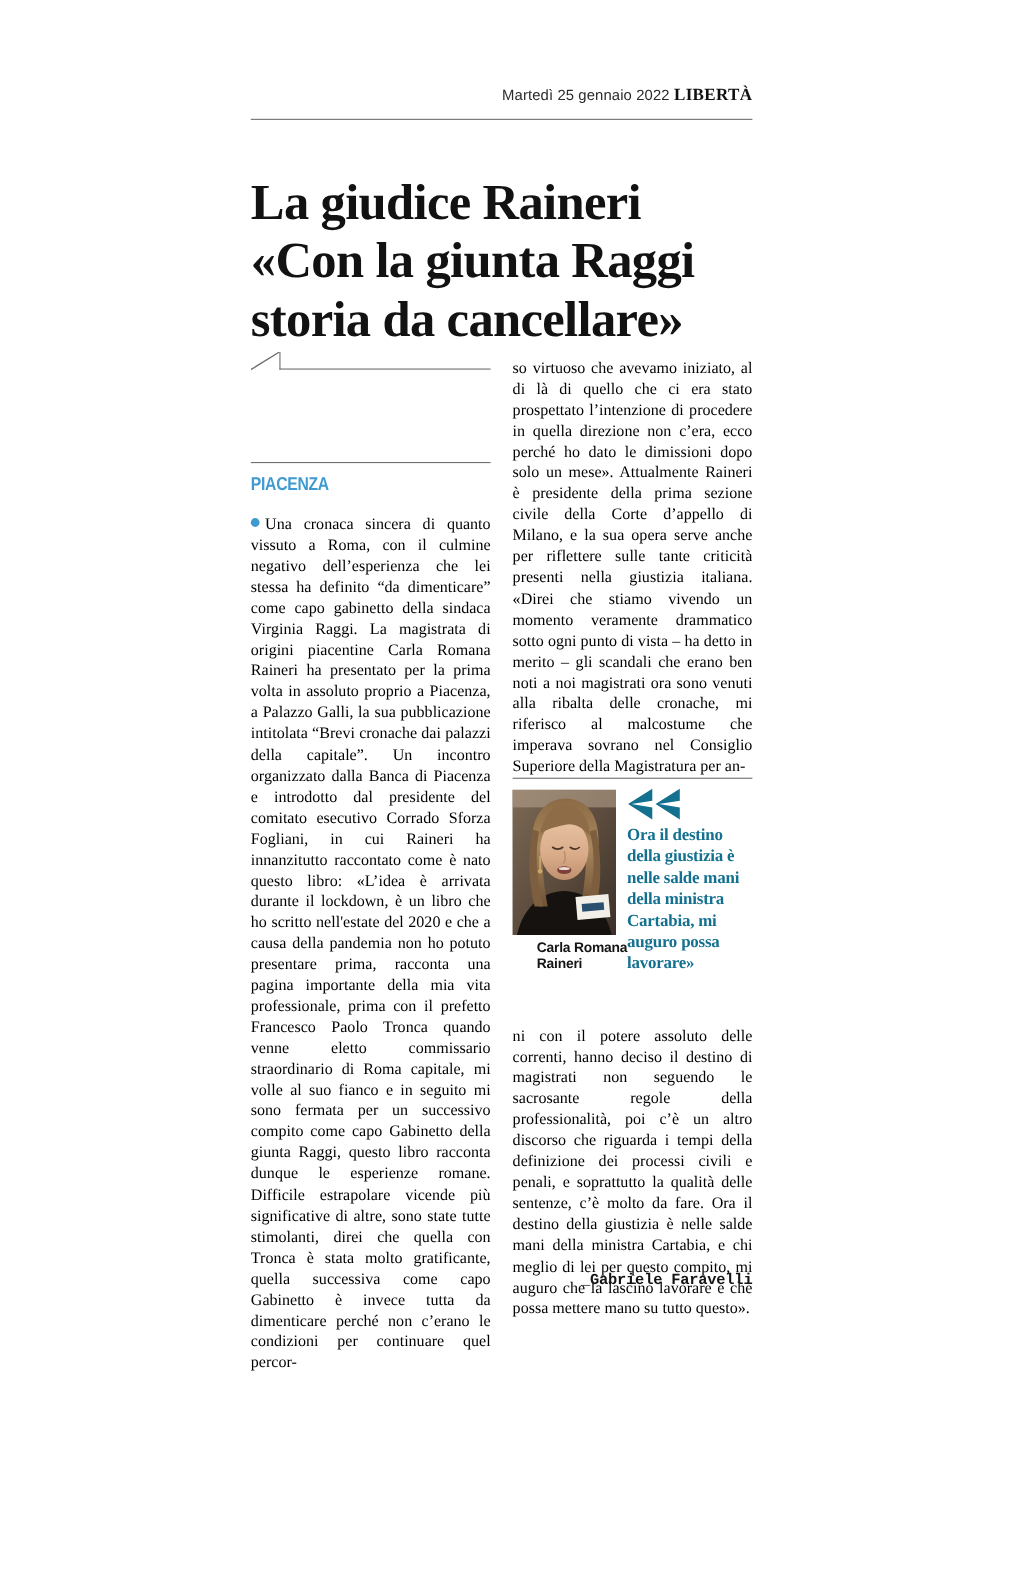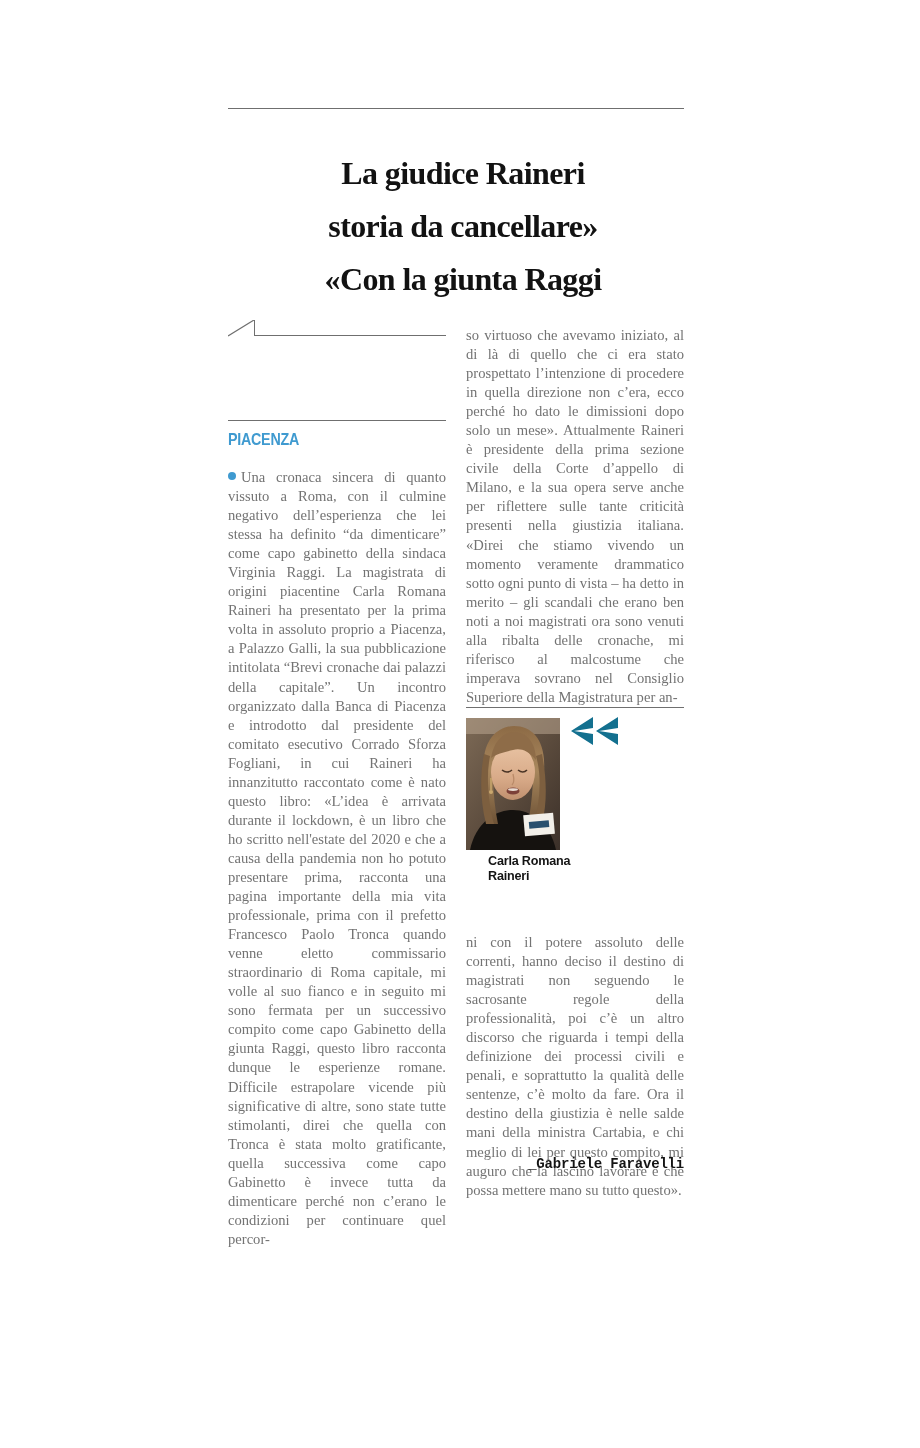--- a/index.html
+++ b/index.html
@@ -54,37 +54,36 @@
   }
 
   
   .headline {
     position: absolute;
     left: 228px;
     top: 126px;
     width: 470px;
     font-family: "Liberation Serif", serif;
     font-weight: bold;
-    font-size: 32px;
+    font-size: 46px;
     line-height: 53px;
     letter-spacing: -0.6px;
     color: #121212;
-    text-align: center;
   }
   .headline div { white-space: nowrap; }
 
   
   .col {
     position: absolute;
     font-family: "Liberation Serif", serif;
     font-size: 14.6px;
     line-height: 19.05px;
     text-align: justify;
     text-justify: inter-word;
-    color: #737373;
+    color: #000000;
     -webkit-hyphens: none;
     hyphens: none;
   }
   .col p { margin: 0; }
 
   
   .deck-mark {
     position: absolute;
     left: 228px;
     top: 318px;
@@ -241,26 +240,30 @@
     font-size: 14px;
     color: #141414;
     letter-spacing: -0.2px;
   }
 </style>
 </head>
 <body>
 
 <div class="page">
 
+  <div class="masthead">
+    <span>Martedì 25 gennaio 2022</span>
+    <span class="brand">LIBERTÀ</span>
+  </div>
   <div class="rule-top"></div>
 
   <h1 class="headline">
     <div>La giudice Raineri</div>
+    <div>«Con la giunta Raggi</div>
     <div>storia da cancellare»</div>
-    <div>«Con la giunta Raggi</div>
   </h1>
 
   <div class="deck-mark">
     <svg class="diag" viewBox="0 0 27 17">
       <line x1="0" y1="16" x2="26" y2="0" stroke="#6f6f6f" stroke-width="1.2"></line>
     </svg>
     <div class="vtick"></div>
     <div class="hrule"></div>
   </div>
 
@@ -331,20 +334,21 @@
 
   <div class="photo-caption">Carla Romana Raineri</div>
 
   <div class="quote-mark">
     <svg width="52" height="30" viewBox="0 0 52 30">
       <path d="M23 1 L23 12 L4 15 L23 18 L23 29 L1 15 Z" fill="#13708f"></path>
       <path d="M48 1 L48 12 L29 15 L48 18 L48 29 L26 15 Z" fill="#13708f"></path>
     </svg>
   </div>
 
+  <div class="pullquote">Ora il destino della giustizia è nelle salde mani della ministra Cartabia, mi auguro possa lavorare»</div>
 
   <div class="col body-right-bottom">
     <p>ni con il potere assoluto delle correnti, hanno deciso il destino di magistrati non seguendo le sacrosante regole della professionalità, poi c’è un altro discorso che riguarda i tempi della definizione dei processi civili e penali, e soprattutto la qualità delle sentenze, c’è molto da fare. Ora il destino della giustizia è nelle salde mani della ministra Cartabia, e chi meglio di lei per questo compito, mi auguro che la lascino lavorare e che possa mettere mano su tutto questo».</p>
   </div>
 
   <div class="byline">_Gabriele Faravelli</div>
 
 </div>
 
 </body></html>

